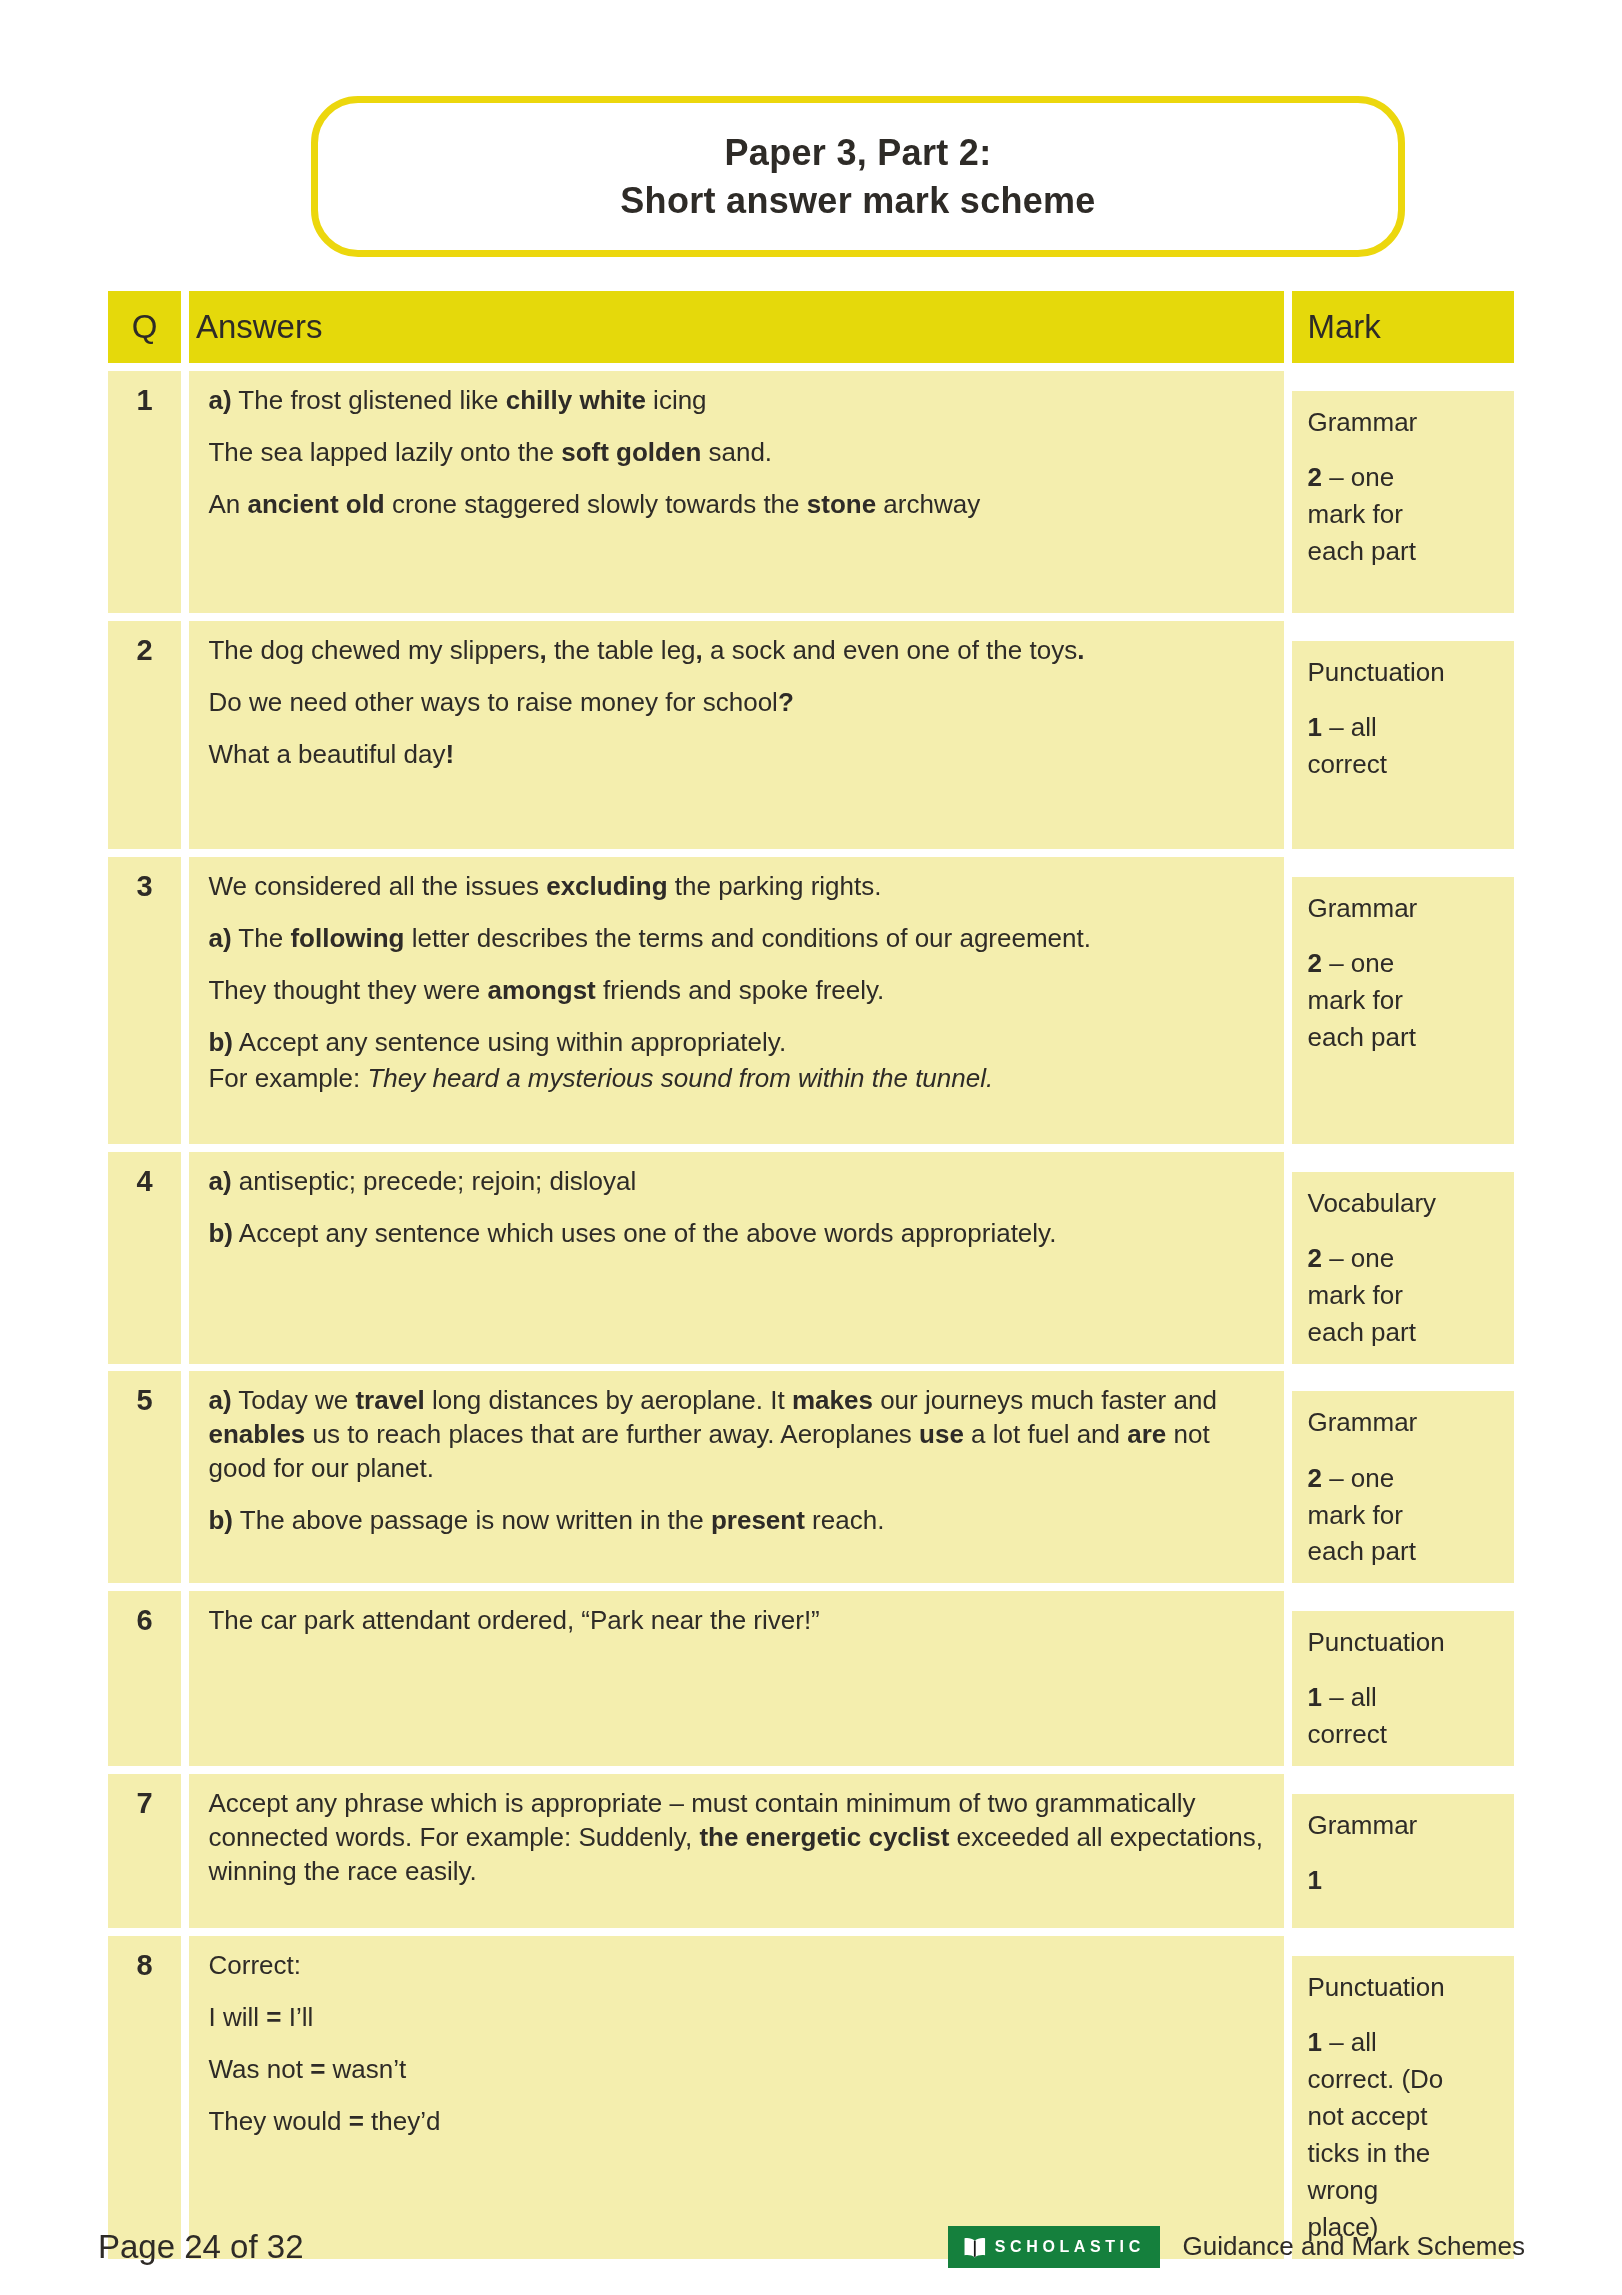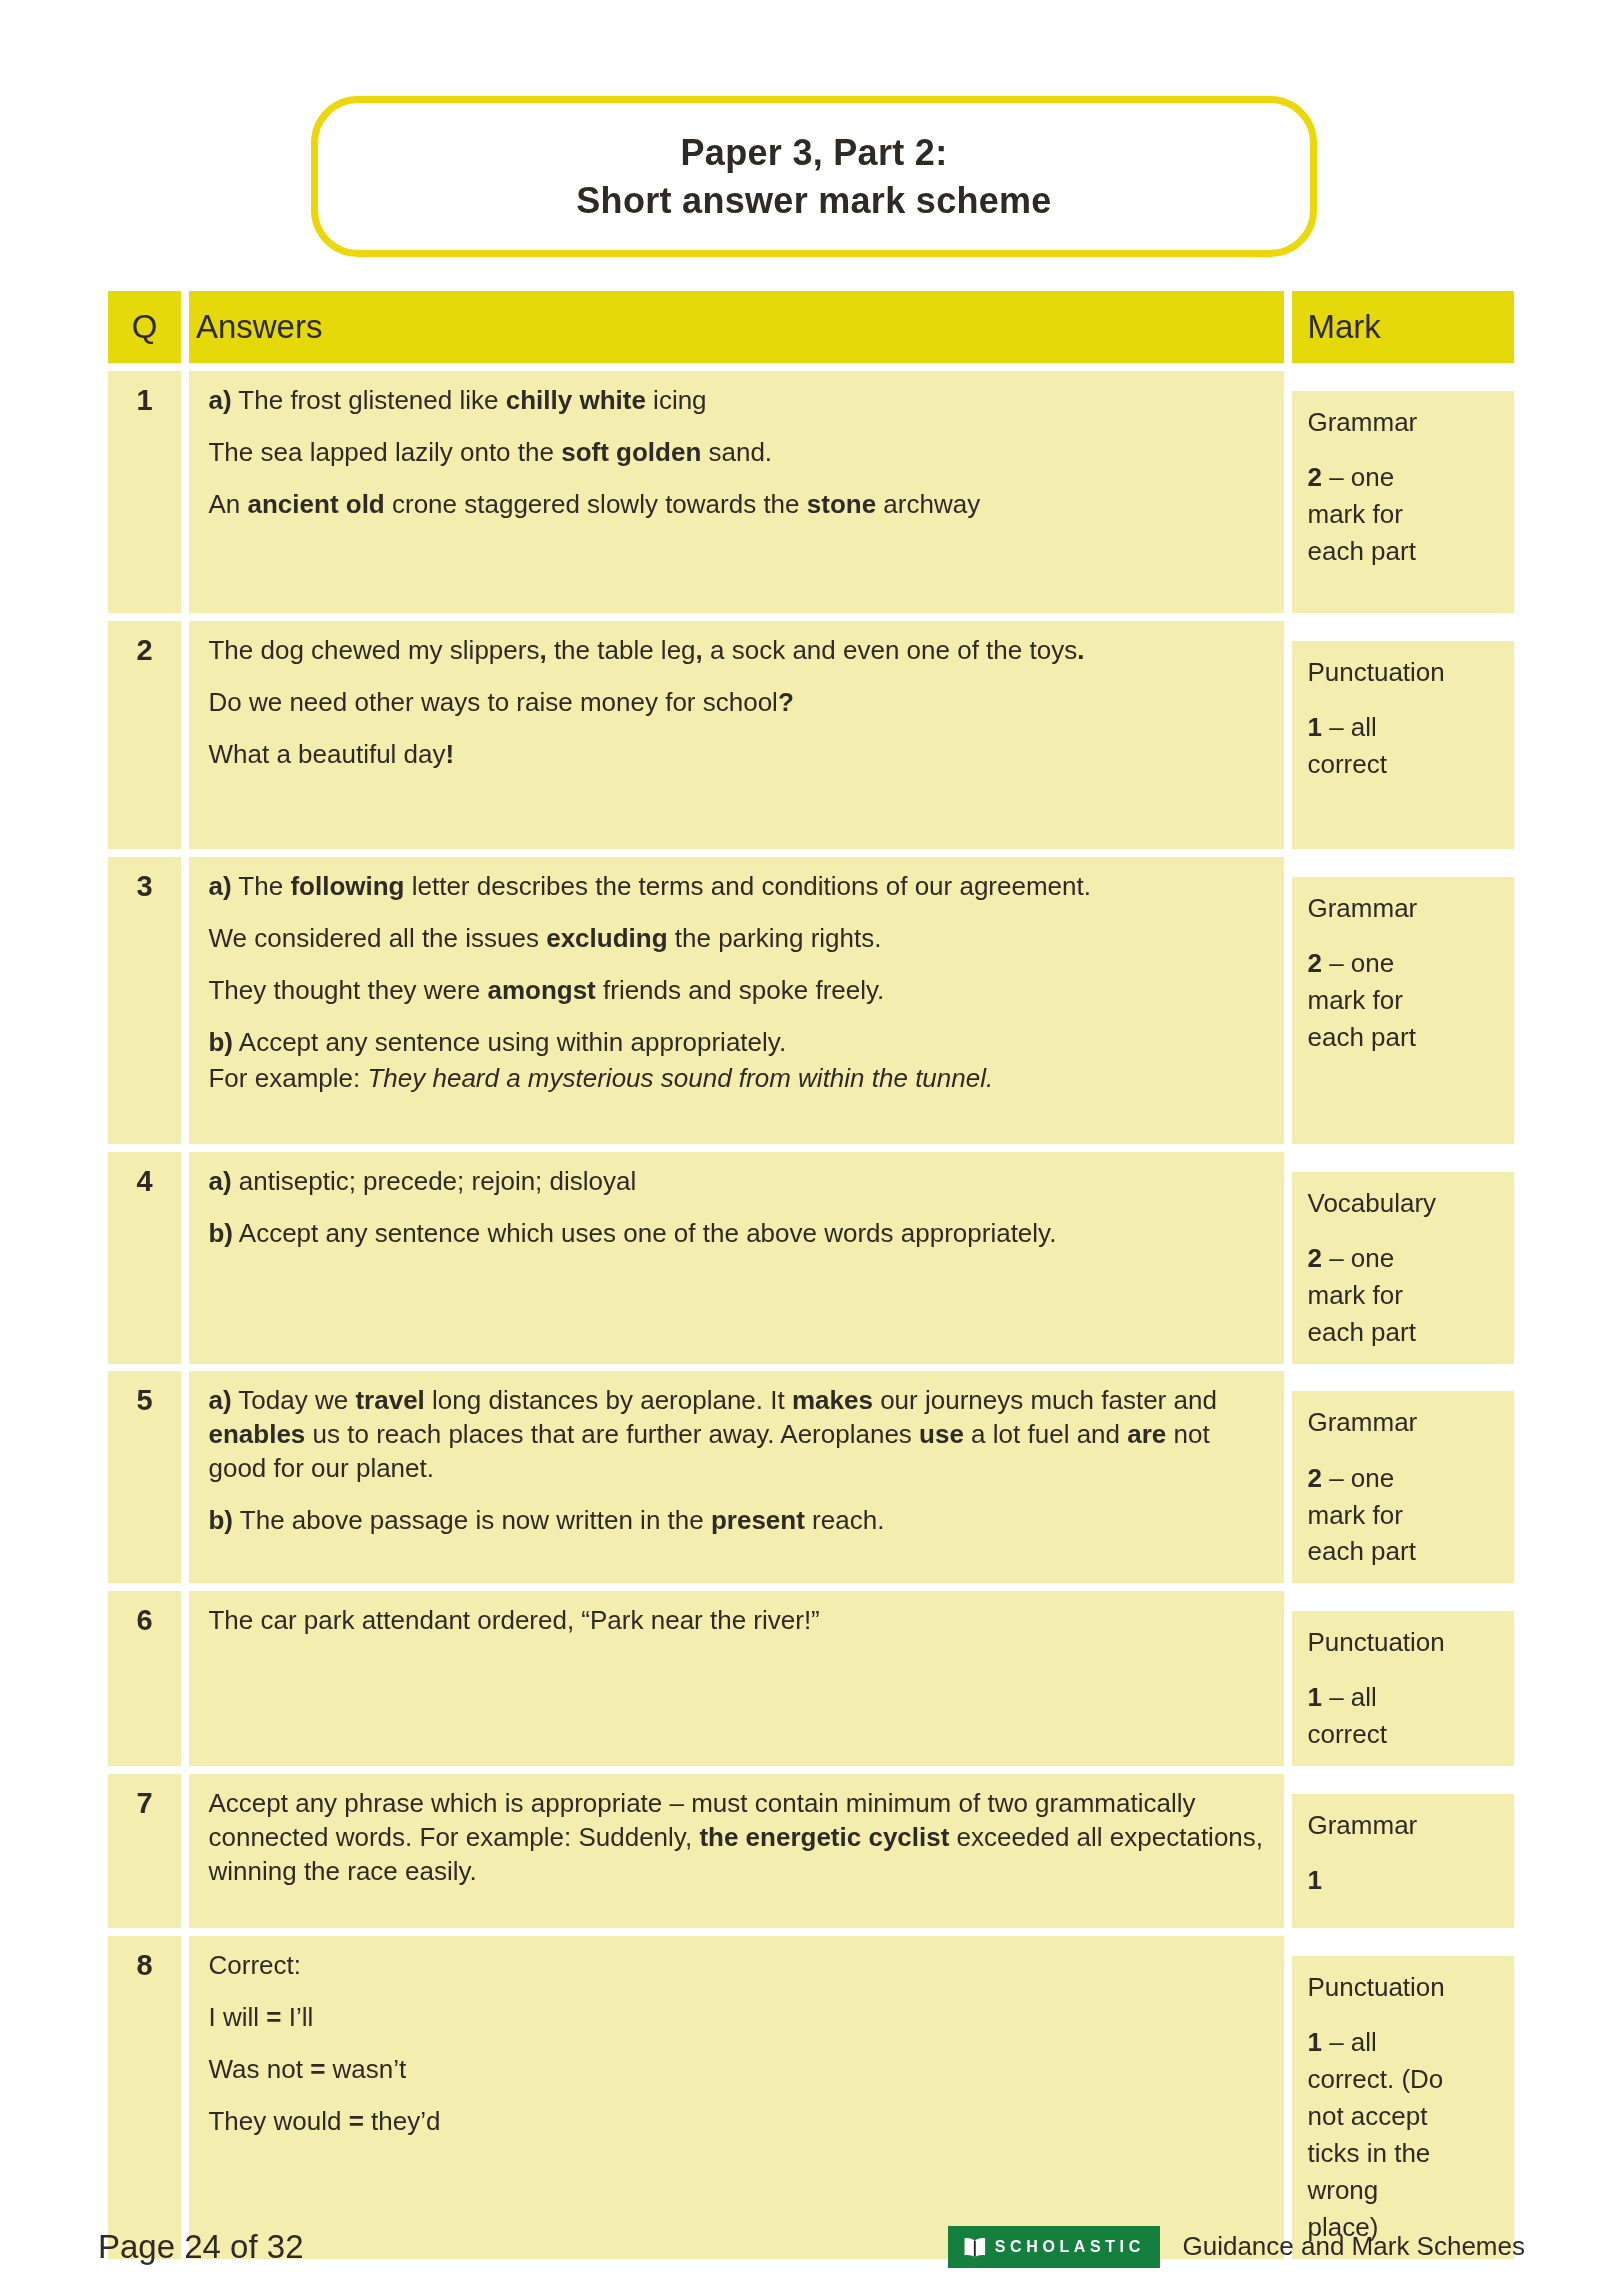--- a/index.html
+++ b/index.html
@@ -9,21 +9,21 @@
     background:#ffffff;
     font-family:"Liberation Sans", sans-serif;
     color:#2e2b27;
     overflow:hidden;
   }
 
   
   .title-box {
     box-sizing:border-box;
     margin:96px 0 0 311px;
-    width:1006px;
+    width:1094px;
     border:7.2px solid #ecd70d;
     border-radius:47px;
     background:#ffffff;
     text-align:center;
     padding:26px 19.6px;
   }
   .title-box .tline {
     font-size:36px;
     font-weight:bold;
     line-height:1.32;
@@ -146,22 +146,22 @@
             <p><span>What a beautiful day</span><span class="b">!</span></p>
           </div>
           <div class="cell mcell">
             <p><span>Punctuation</span></p>
             <p><span class="b">1</span><span> – all correct</span></p>
           </div>
         </div>
         <div class="row r3">
           <div class="cell qcell">3</div>
           <div class="cell acell">
+            <p><span>We considered all the issues </span><span class="b">excluding</span><span> the parking rights.</span></p>
             <p><span class="b">a)</span><span> The </span><span class="b">following</span><span> letter describes the terms and conditions of our agreement.</span></p>
-            <p><span>We considered all the issues </span><span class="b">excluding</span><span> the parking rights.</span></p>
             <p><span>They thought they were </span><span class="b">amongst</span><span> friends and spoke freely.</span></p>
             <p><span class="b">b)</span><span> Accept any sentence using within appropriately.</span></p>
             <p class="tight"><span>For example: </span><span class="i">They heard a mysterious sound from within the tunnel.</span></p>
           </div>
           <div class="cell mcell">
             <p><span>Grammar</span></p>
             <p><span class="b">2</span><span> – one mark for each part</span></p>
           </div>
         </div>
         <div class="row r4">

